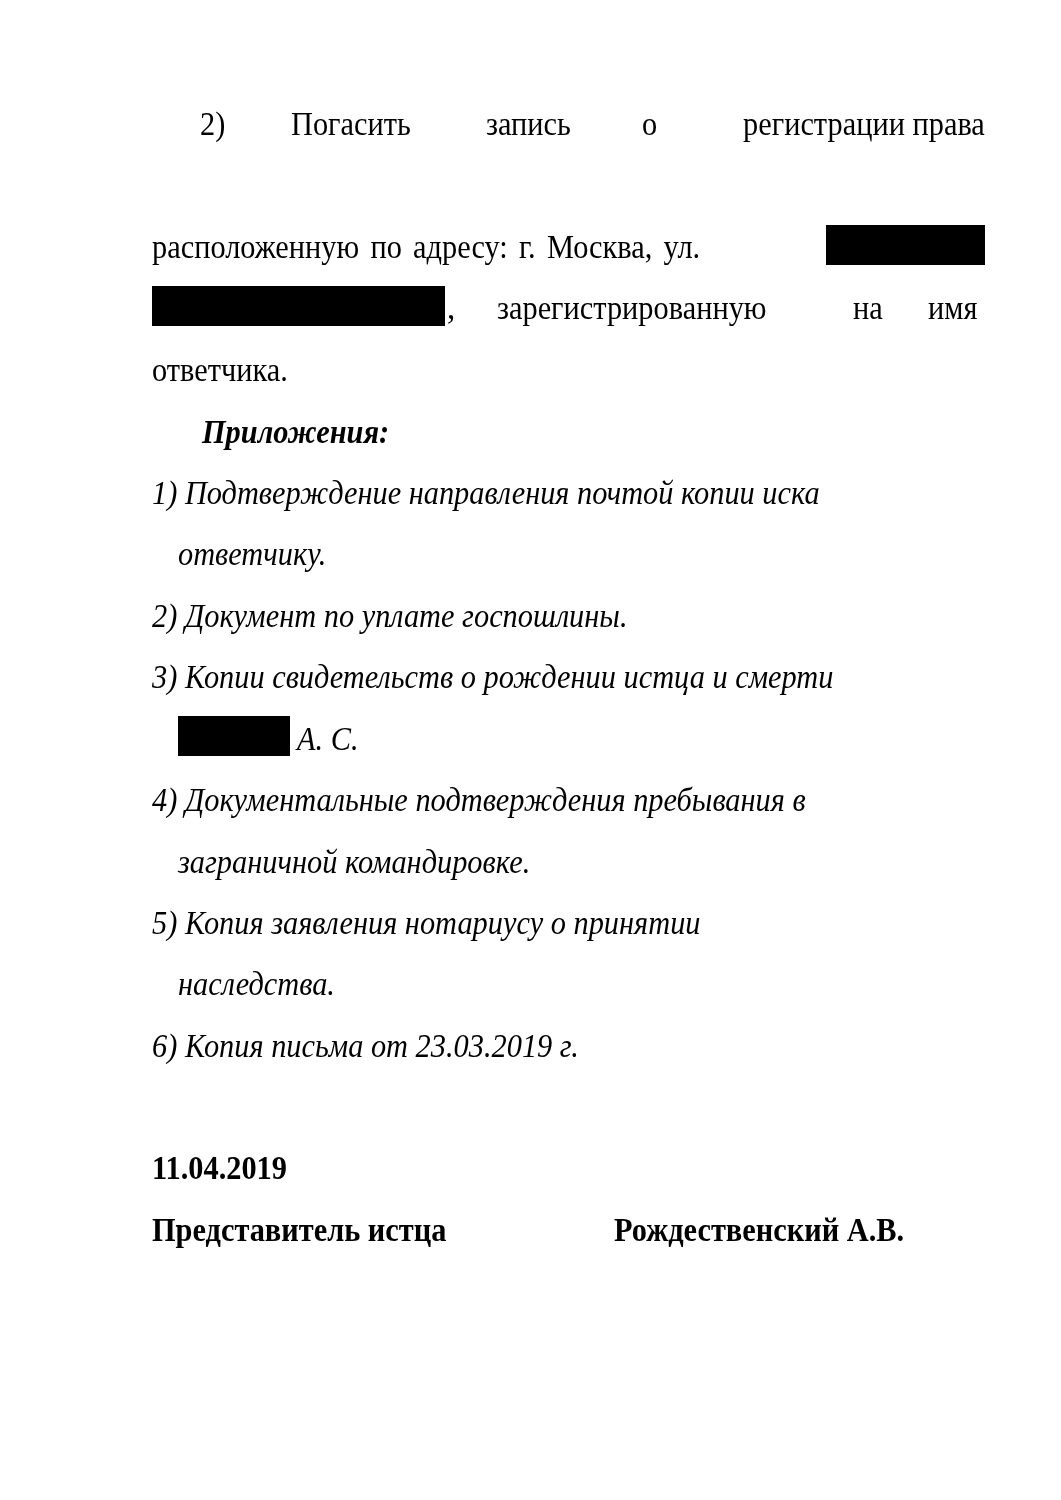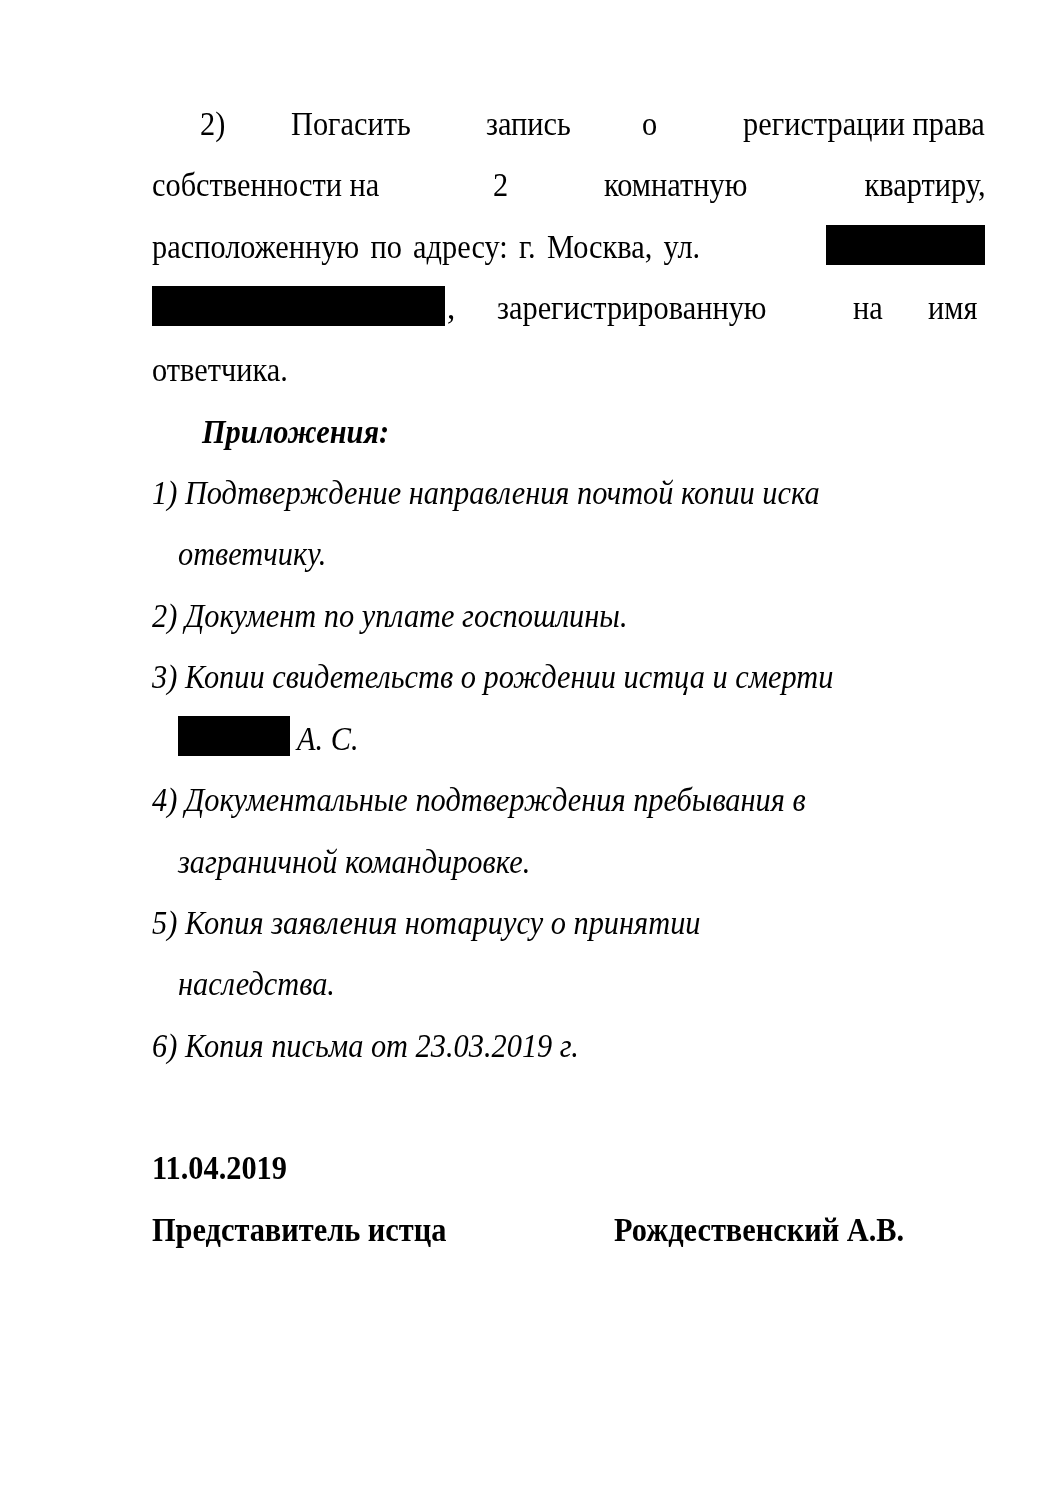--- a/index.html
+++ b/index.html
@@ -28,26 +28,20 @@
 <div class="page">
 
   <div class="line justify" style="left:200px; top:104px; width:785px;">
     <span>2)</span>
     <span>Погасить</span>
     <span>запись</span>
     <span>о</span>
     <span style="transform-origin:right center;">регистрации права</span>
   </div>
 
-  <div class="line justify" style="left:152px; top:165px; width:833px;">
-    <span>собственности на</span>
-    <span>2</span>
-    <span>комнатную</span>
-    <span style="transform-origin:right center;">квартиру,</span>
-  </div>
 
   <div class="line" style="left:152px; top:227px; word-spacing:4px;">расположенную  по  адресу:  г.  Москва,  ул.</div>
   <div class="redact" style="left:826px; top:225px; width:159px; height:40px;"></div>
 
   <div class="redact" style="left:152px; top:286px; width:293px; height:40px;"></div>
   <div class="line" style="left:447px; top:288px; transform:none;">,</div>
   <div class="line" style="left:497px; top:288px;">зарегистрированную</div>
   <div class="line" style="left:853px; top:288px;">на</div>
   <div class="line" style="left:928px; top:288px;">имя</div>
 

